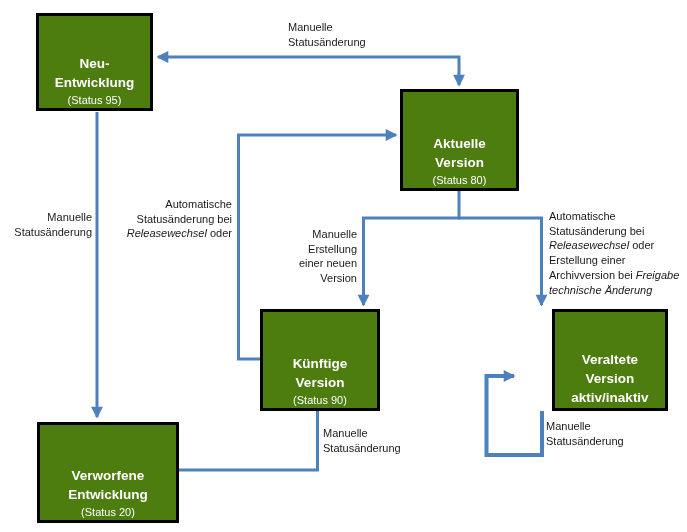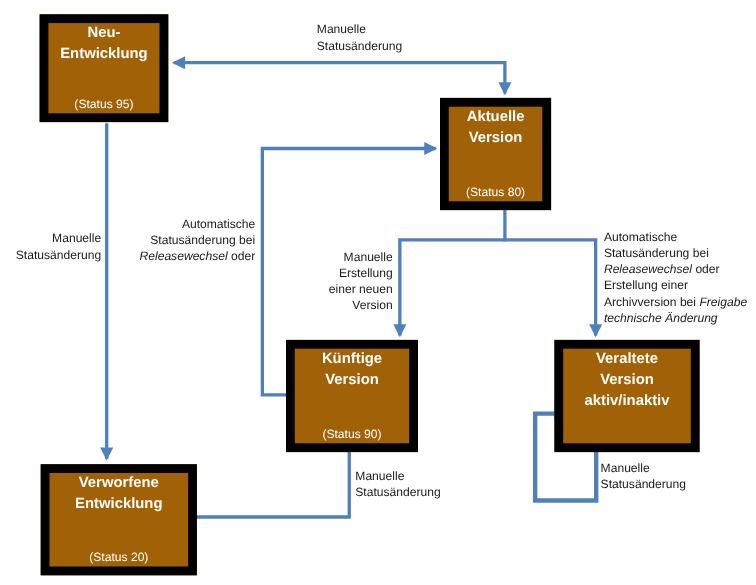--- a/index.html
+++ b/index.html
@@ -3,23 +3,23 @@
 <meta charset="utf-8">
 <style>
   html,body{margin:0;padding:0;background:#fff;}
   #canvas{
     position:relative;width:687px;height:532px;background:#ffffff;
     font-family:"Liberation Sans",sans-serif;overflow:hidden;
   }
   #wires{position:absolute;left:0;top:0;z-index:0;}
   .node{
     position:absolute;z-index:1;box-sizing:border-box;
-    background:#a16207;border:8px solid #000000;
+    background:#4d7c0f;border:3px solid #000000;
     color:#ffffff;display:flex;flex-direction:column;
-    align-items:center;justify-content:space-between;text-align:center;
+    align-items:center;justify-content:flex-end;text-align:center;
   }
   .node-title{font-weight:bold;font-size:13.5px;line-height:1.4;white-space:pre-line;}
   .node-status{font-size:11px;line-height:1.4;white-space:pre-line;}
   .edge-label{
     position:absolute;z-index:2;font-size:11px;line-height:1.34;
     color:#1a1a1a;white-space:pre-line;
   }
   .ta-r{text-align:right;}
   .ta-l{text-align:left;}
 </style>
@@ -44,33 +44,33 @@
       <path d="M 542 411 L 542 455 L 486.5 455 L 486.5 376 L 514 376" stroke-width="4" marker-end="url(#ah)"></path>
     </g>
   </svg>
 
   <div class="node" style="left:36px;top:13px;width:117px;height:98px;">
     <div class="node-title">Neu-
 Entwicklung</div>
     <div class="node-status">(Status 95)</div>
   </div>
 
-  <div class="node" style="left:400px;top:89px;width:101px;height:102px;">
+  <div class="node" style="left:400px;top:89px;width:119px;height:102px;">
     <div class="node-title">Aktuelle
 Version</div>
     <div class="node-status">(Status 80)</div>
   </div>
 
   <div class="node" style="left:260px;top:309px;width:120px;height:102px;">
     <div class="node-title">Künftige
 Version</div>
     <div class="node-status">(Status 90)</div>
   </div>
 
-  <div class="node" style="left:504px;top:309px;width:132px;height:102px;">
+  <div class="node" style="left:552px;top:309px;width:116px;height:102px;">
     <div class="node-title">Veraltete
 Version
 aktiv/inaktiv</div>
   </div>
 
   <div class="node" style="left:37px;top:422px;width:142px;height:101px;">
     <div class="node-title">Verworfene
 Entwicklung</div>
     <div class="node-status">(Status 20)</div>
   </div>

